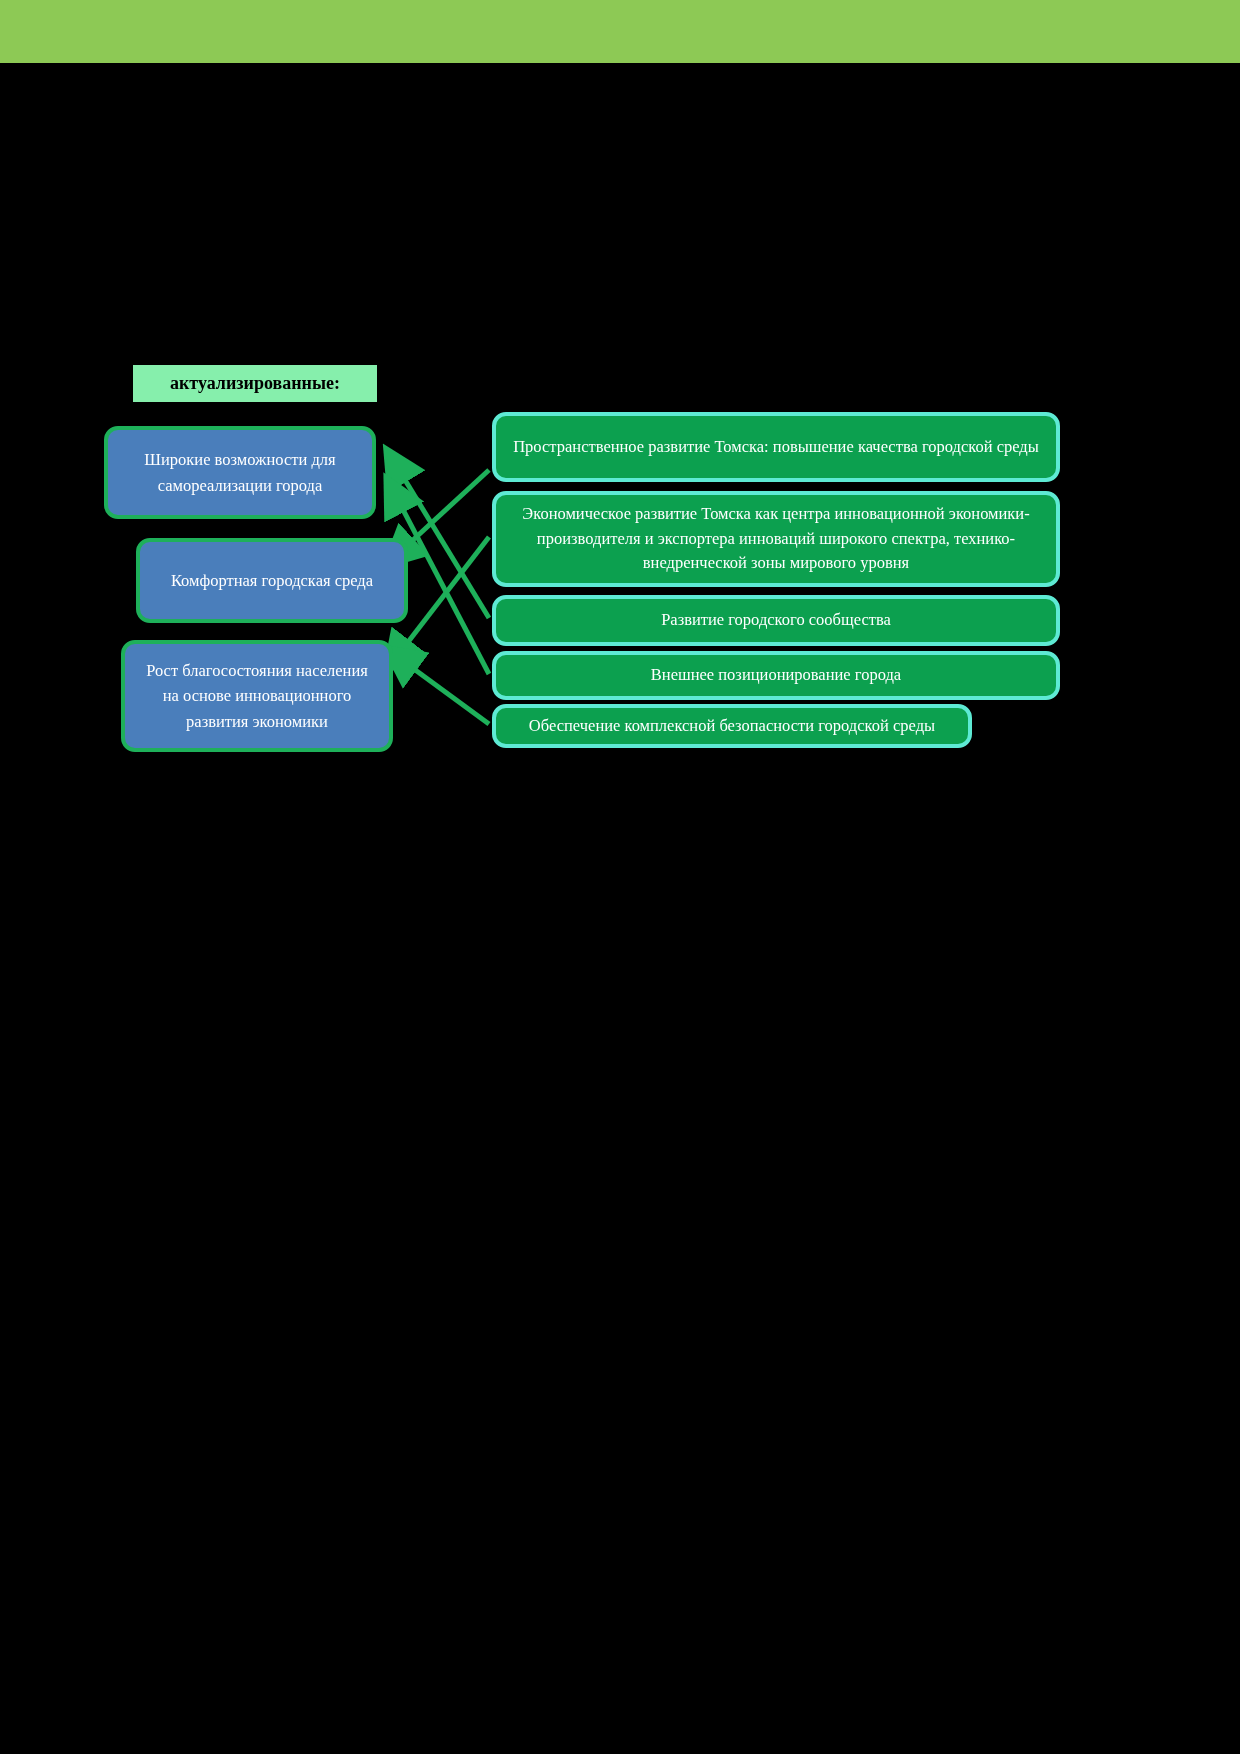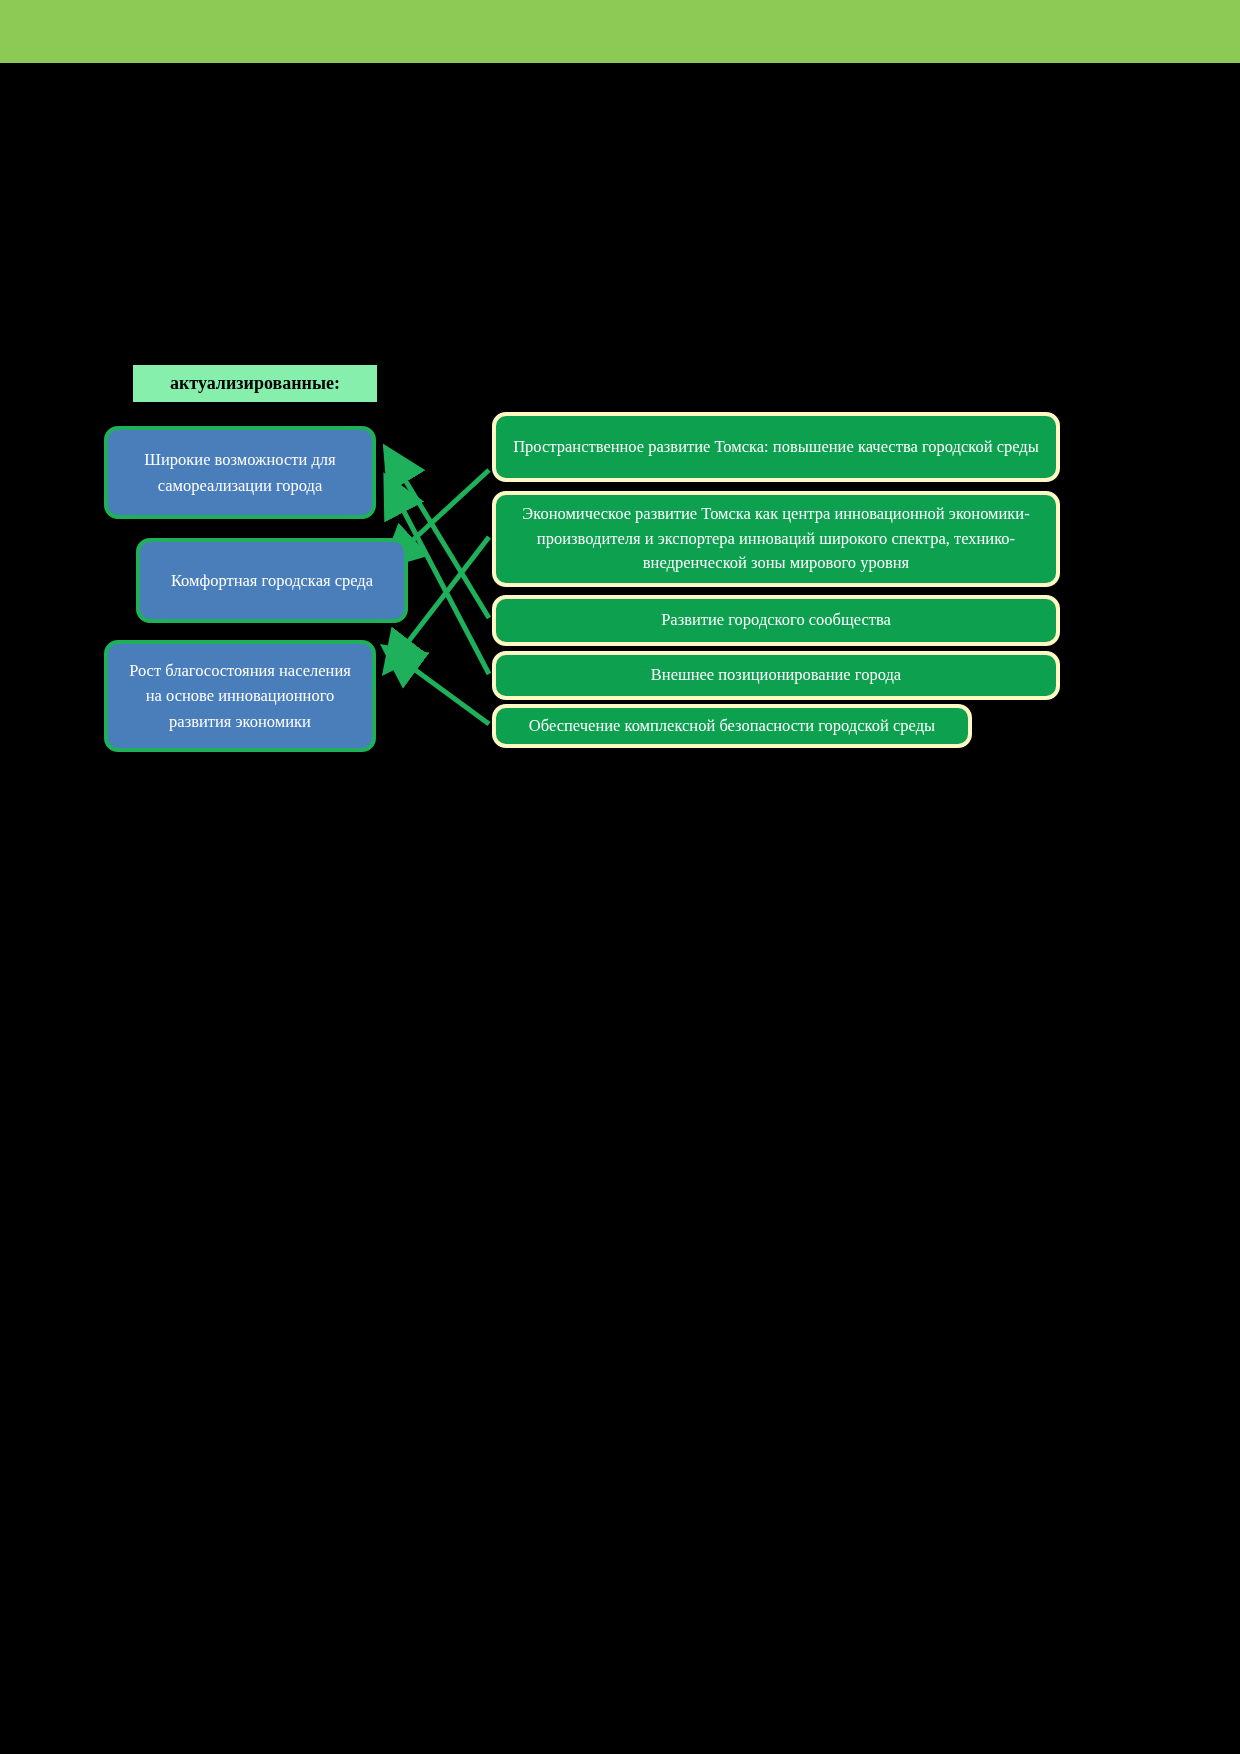--- a/index.html
+++ b/index.html
@@ -51,27 +51,27 @@
     border-radius:14px;
     display:flex; align-items:center; justify-content:center;
     text-align:center;
     color:#ffffff;
     font-size:16.5px;
     line-height:1.55;
     padding:4px 12px;
   }
   .bb1 { left:104px; top:426px;  width:272px; height:93px; }
   .bb2 { left:104px; top:538px;  width:272px; height:85px;margin-left:32px; }
-  .bb3 { left:104px; top:640px;  width:272px; height:112px;justify-content:flex-end; }
+  .bb3 { left:121px; top:640px;  width:272px; height:112px;justify-content:flex-end; }
 
   
   .green-box {
     position:absolute;
     background:#0ca04f;
-    border:4px solid #fef9c3;
+    border:4px solid #5eead4;
     border-radius:14px;
     display:flex; align-items:center; justify-content:center;
     text-align:center;
     color:#ffffff;
     font-size:16.5px;
     line-height:1.5;
     padding:3px 14px;
   }
   .gb1 { left:492px; top:412px; width:568px; height:70px; }
   .gb2 { left:492px; top:491px; width:568px; height:96px; }

